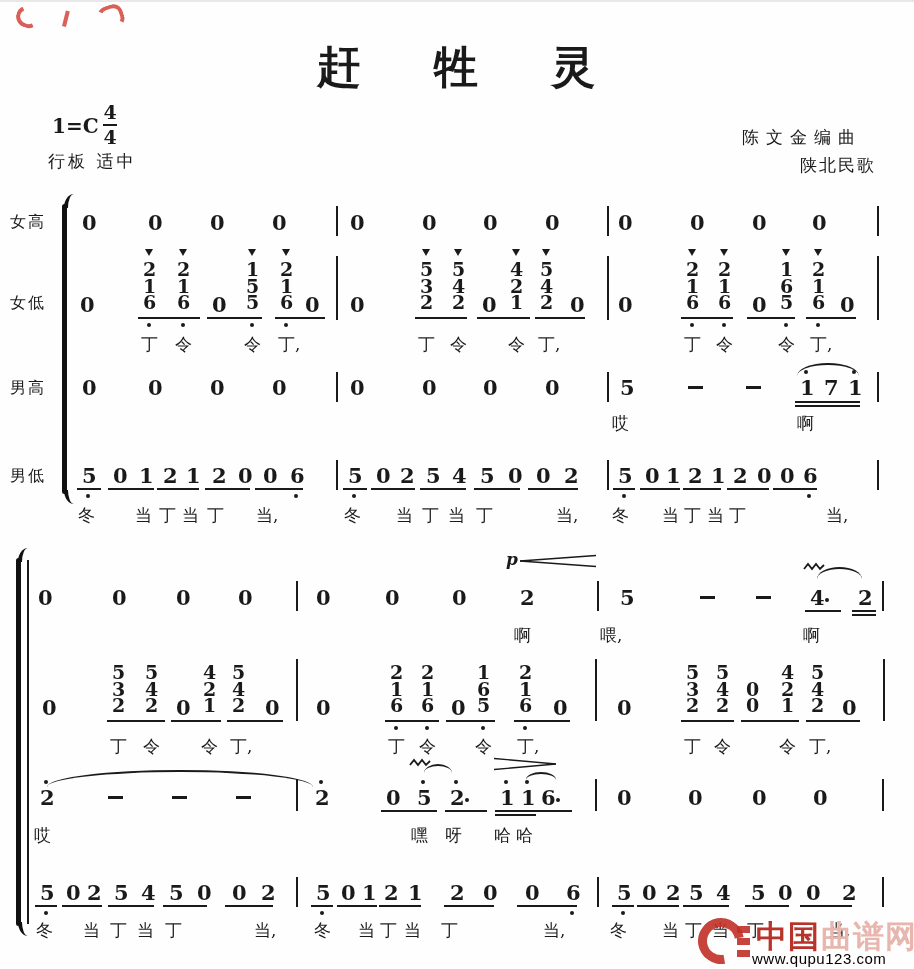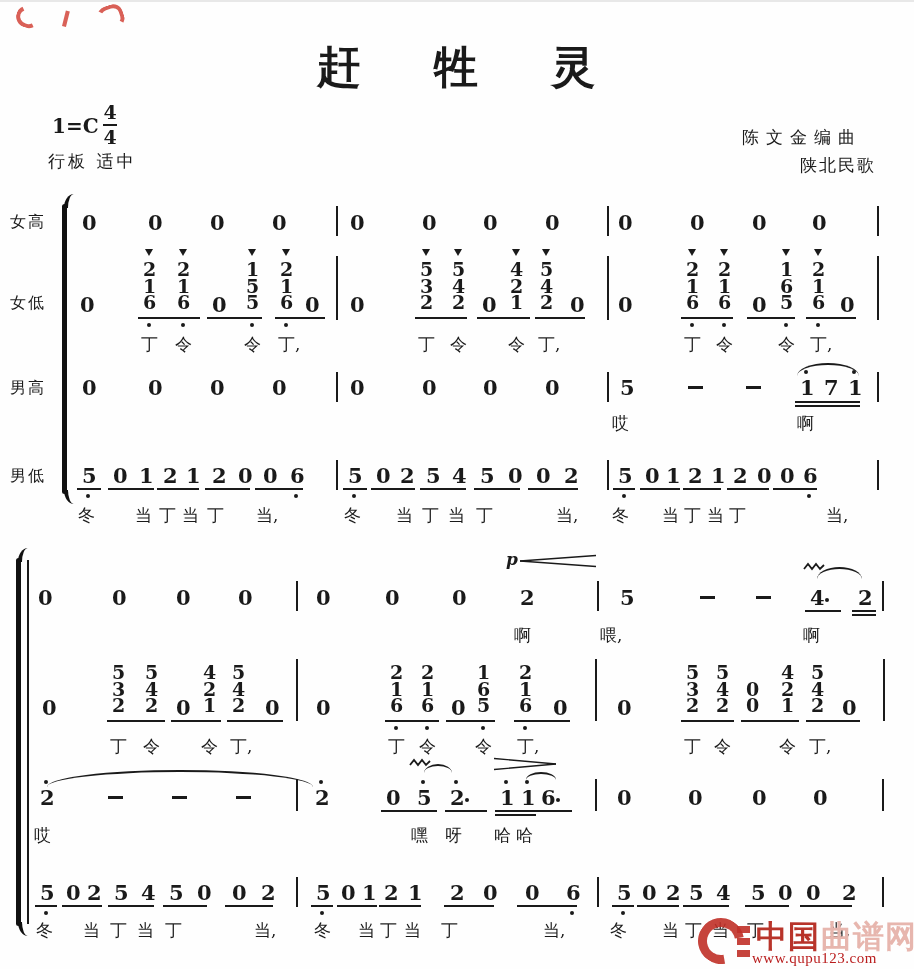--- a/index.html
+++ b/index.html
@@ -41,22 +41,22 @@
   .vline{position:absolute;width:2px;background:#1a1a1a;}
 
   
   .wm-crescent{position:absolute;left:698px;top:916px;width:46px;height:46px;border-radius:50%;
                border:9px solid #c03028;border-right-color:transparent;transform:rotate(35deg);opacity:.9;}
   .wm-bar{position:absolute;width:13px;height:7px;background:#c03028;opacity:.9;}
   .wm-cn-dark{position:absolute;left:756px;top:914px;font-size:31px;font-weight:bold;color:#b8342a;
               letter-spacing:1px;white-space:nowrap;}
   .wm-cn-light{position:absolute;left:821px;top:914px;font-size:31px;font-weight:bold;color:#e7b6ae;
                letter-spacing:1px;white-space:nowrap;}
-  .wm-url{position:absolute;left:752px;top:948px;font-size:15px;color:#b91c1c;
-          font-family:Liberation Serif, serif;letter-spacing:.5px;text-align:center;}
+  .wm-url{position:absolute;left:752px;top:948px;font-size:15px;color:#000000;
+          font-family:Liberation Sans, sans-serif;letter-spacing:.5px;text-align:center;}
 
   
   .rm{position:absolute;opacity:.8;}
   .rm1{left:16px;top:4px;width:24px;height:22px;border:4px solid #d0392e;
        border-top-color:transparent;border-right-color:transparent;border-radius:50%;transform:rotate(20deg);}
   .rm2{left:58px;top:8px;width:10px;height:16px;border-right:4px solid #d0392e;transform:rotate(14deg);}
   .rm3{left:98px;top:3px;width:26px;height:24px;border:4px solid #d0392e;
        border-left-color:transparent;border-bottom-color:transparent;border-radius:40%;transform:rotate(-18deg);}
 </style>
 </head>

